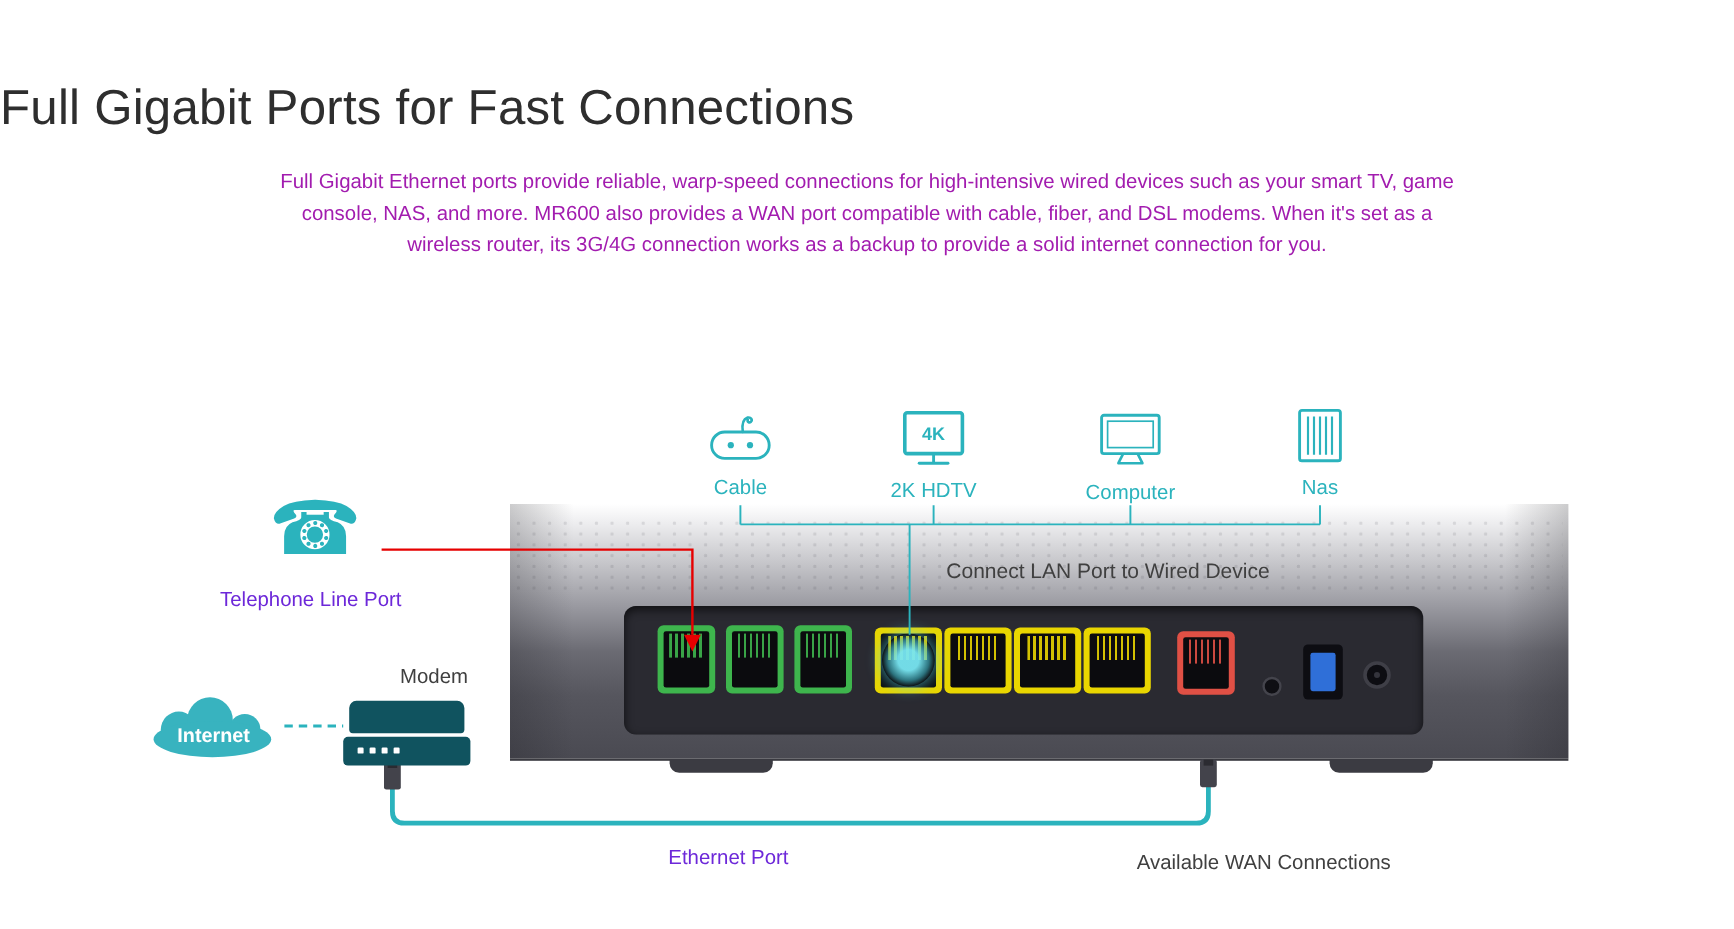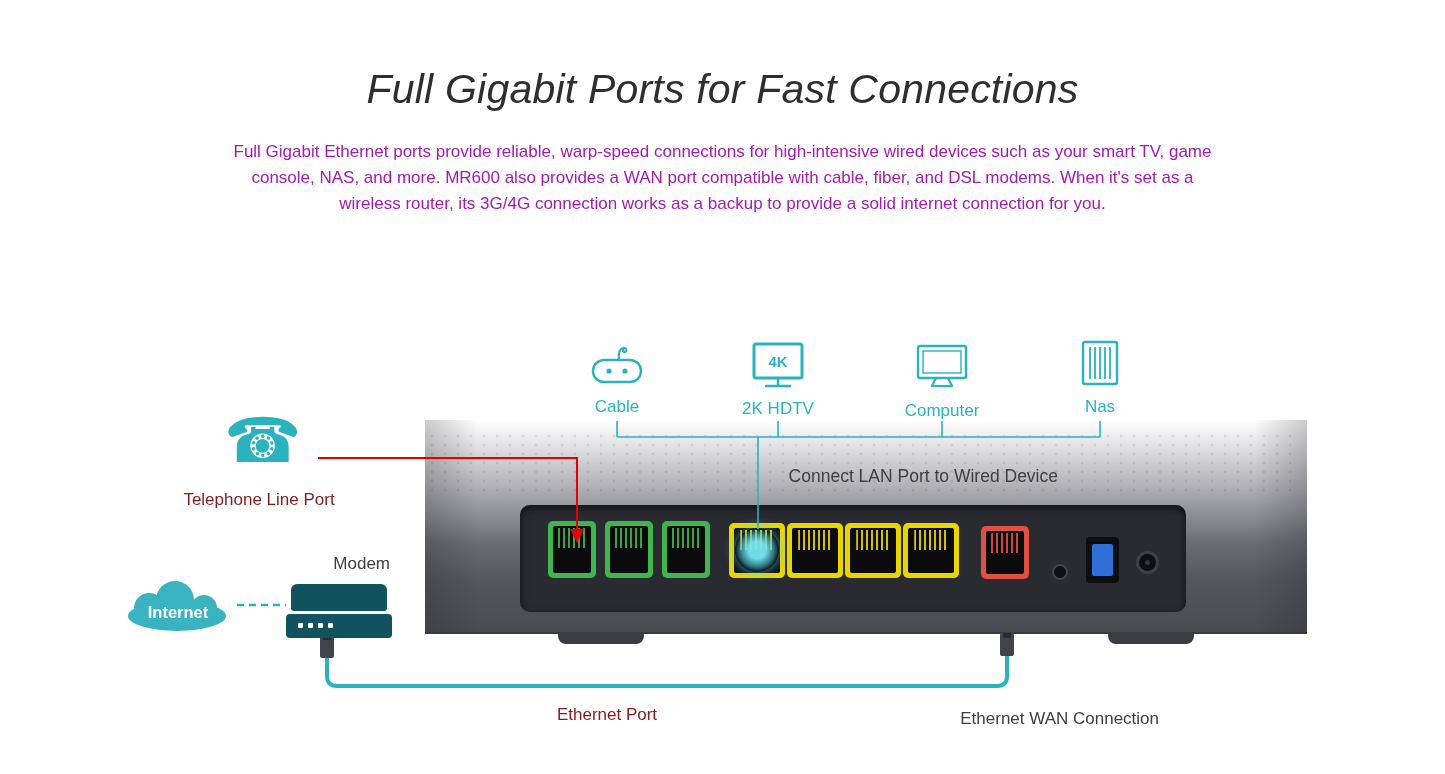--- a/index.html
+++ b/index.html
@@ -1,20 +1,20 @@
 <!DOCTYPE html>
 <html><head>
 <meta charset="utf-8">
 <style>
   * { margin:0; padding:0; box-sizing:border-box; }
   body { background:#fff; font-family:"Liberation Sans", sans-serif; }
   .page { position:relative; width:1445px; height:774px; background:#fff; overflow:hidden; }
 
-  .title { position:absolute; top:66px; left:0; width:100%; text-align:center;
-           font-size:41px; font-weight:500; color:#2e2e2e; letter-spacing:.2px;font-style:italic; }
+  .title { position:absolute; top:66px; left:0; width:100%; text-align:left;
+           font-size:41px; font-weight:500; color:#2e2e2e; letter-spacing:.2px; }
   .desc  { position:absolute; top:139px; left:50%; transform:translateX(-50%);
            width:1005px; text-align:center; font-size:17px; line-height:26px; color:#a21caf; }
 
   
   .router { position:absolute; left:425px; top:420px; width:882px; height:214px; z-index:1;
             background:
               linear-gradient(90deg, rgba(25,25,30,.22) 0, rgba(25,25,30,0) 6%, rgba(25,25,30,0) 94%, rgba(25,25,30,.22) 100%),
               linear-gradient(180deg, #ffffff 0%, #ececee 8%, #c9c9cd 22%, #9a9aa1 40%, #6b6b73 58%, #56565e 75%, #4a4a52 100%);
             border-bottom:2px solid #3a3a40; }
   .router-dots { position:absolute; left:430px; top:434px; width:872px; height:58px; z-index:2; opacity:.55;
@@ -46,21 +46,21 @@
            box-shadow:0 0 12px rgba(90,215,232,.75); }
 
   svg.overlay { position:absolute; left:0; top:0; z-index:5; pointer-events:none; }
 
   .device { position:absolute; width:130px; text-align:center; z-index:6; }
   .device .icon-box { height:52px; display:flex; justify-content:center; }
   .device .lbl { margin-top:7px; font-size:17px; color:#2bb3bd; }
 
   .phone-glyph { position:absolute; left:224px; top:410px; z-index:6; font-size:62px; line-height:1;
                  color:#2bb3bd; font-family:"DejaVu Sans", sans-serif; }
-  .lbl-teal { position:absolute; z-index:6; text-align:center; font-size:17px; color:#7f1d1d; }
+  .lbl-teal { position:absolute; z-index:6; text-align:center; font-size:17px; color:#6d28d9; }
   .lbl-dark { position:absolute; z-index:6; text-align:right; font-size:17px; color:#404040; }
 
   .modem-top  { position:absolute; left:291px; top:584px; width:96px; height:27px; z-index:6;
                 background:#10535f; border-radius:6px 6px 3px 3px; }
   .modem-base { position:absolute; left:286px; top:614px; width:106px; height:24px; z-index:6;
                 background:#10535f; border-radius:4px; }
   .modem-base .led { position:absolute; top:9px; width:5px; height:5px; background:#fff; border-radius:1px; }
 
   .cloud-svg { position:absolute; left:118px; top:576px; z-index:6; }
   .cloud-svg text { font-family:"Liberation Sans", sans-serif; font-size:16.5px; font-weight:bold; fill:#fff; }
@@ -199,15 +199,15 @@
       <circle cx="31" cy="32" r="15"></circle>
       <circle cx="57" cy="24" r="19"></circle>
       <circle cx="86" cy="32" r="13"></circle>
       <ellipse cx="59" cy="40" rx="49" ry="15"></ellipse>
     </g>
     <text x="60" y="42" text-anchor="middle">Internet</text>
   </svg>
 
   <div class="lbl-dark" style="left:748px;top:466px;width:310px;font-size:17.5px">Connect LAN Port to Wired Device</div>
   <div class="lbl-teal" style="left:507px;top:705px;width:200px">Ethernet Port</div>
-  <div class="lbl-dark" style="left:855px;top:709px;width:304px">Ethernet WAN Connection</div>
+  <div class="lbl-dark" style="left:855px;top:709px;width:304px">Available WAN Connections</div>
 
 </div>
 
 </body></html>

